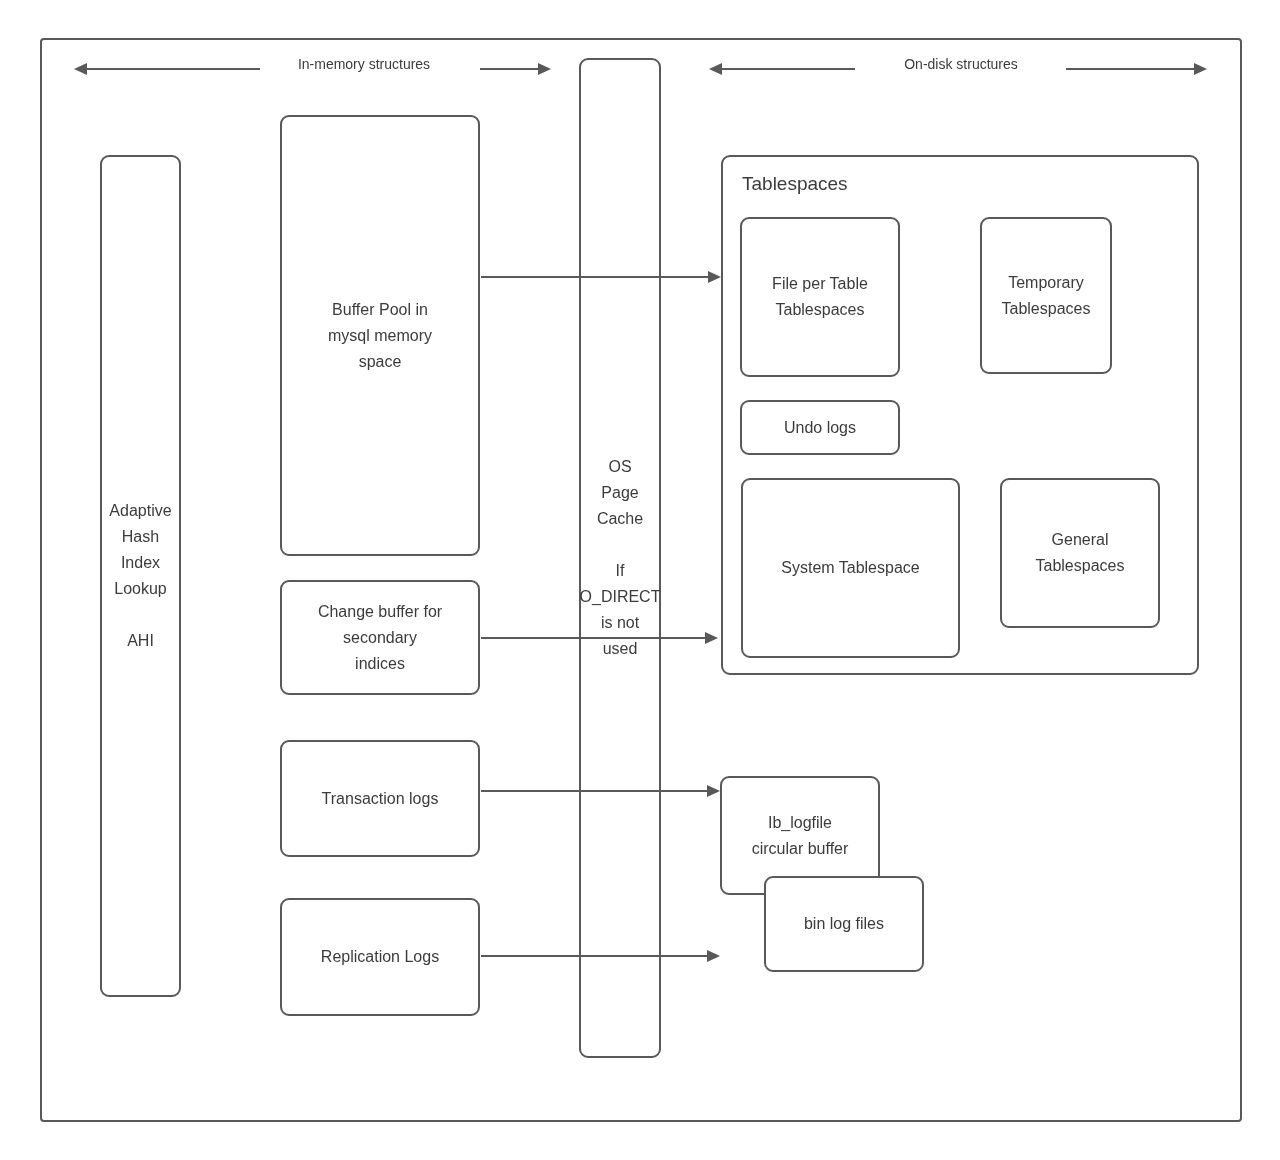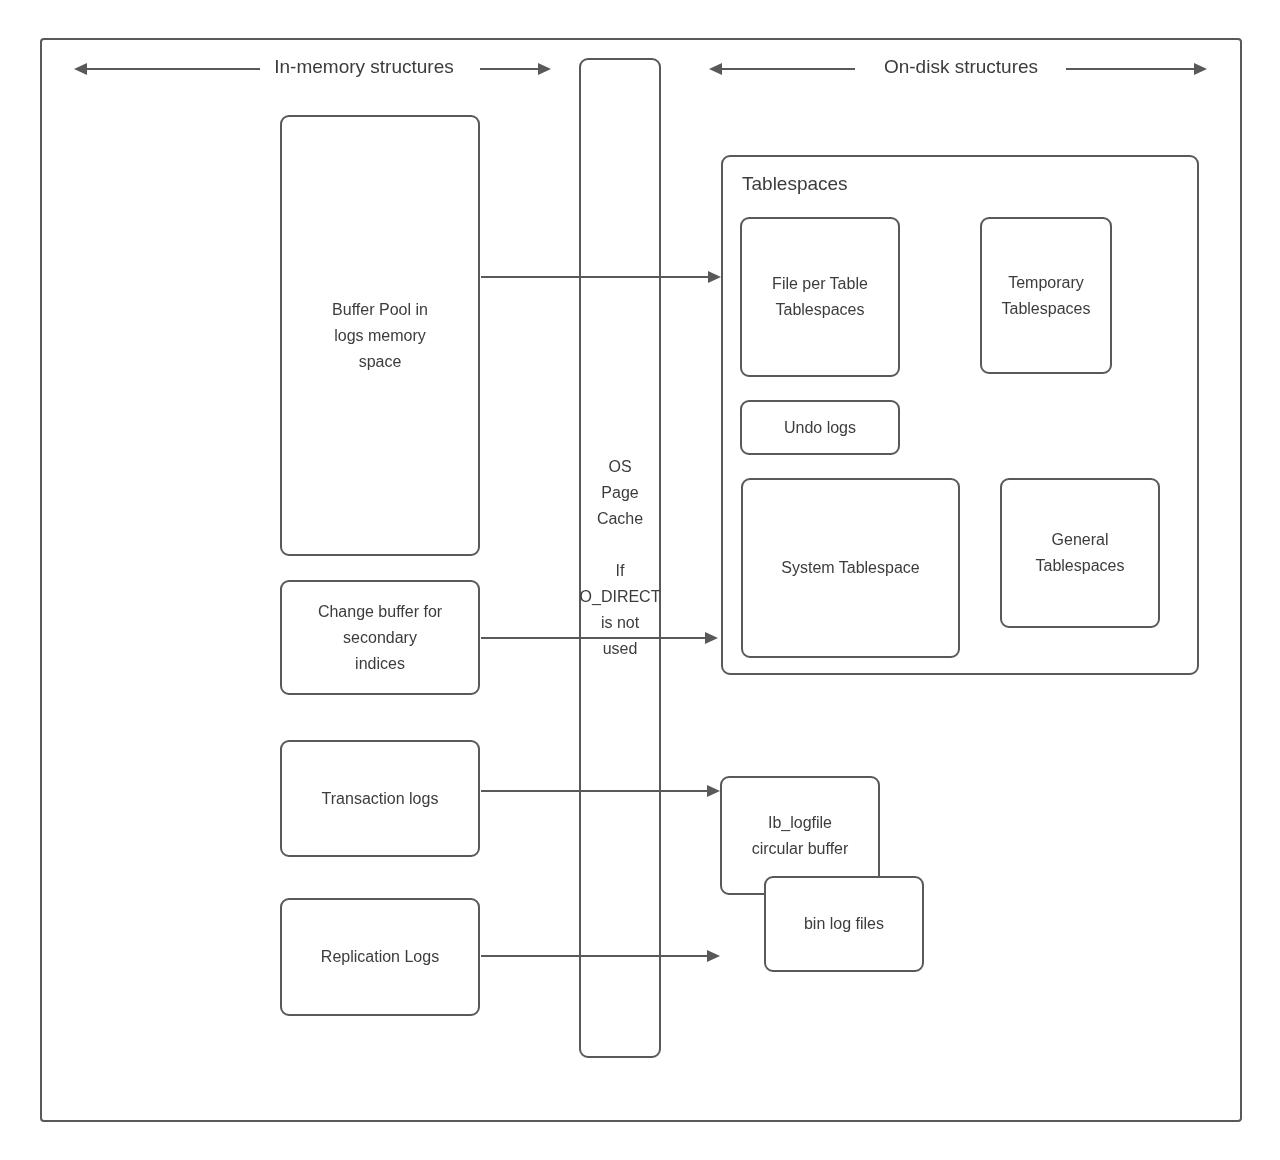--- a/index.html
+++ b/index.html
@@ -68,21 +68,21 @@
   .head-left{
     position:absolute;
     left:-1px;top:-1px;
     width:0;height:0;
     border-top:6px solid transparent;
     border-bottom:6px solid transparent;
     border-right:13px solid #595959;
   }
   .hdr-label{
     position:absolute;
-    font-size:19px;
+    font-size:14px;
     color:#3c3c3c;
     white-space:nowrap;
     transform:translateX(-50%);
   }
   .thin .shaft{height:2px;}
   .z-top{z-index:6;}
 </style>
 </head>
 <body>
 
@@ -103,24 +103,32 @@
   <div class="arrow thin" style="left:710px;top:64px;width:145px;">
     <div class="shaft" style="width:135px;left:10px;"></div>
     <div class="head-left"></div>
   </div>
   <div class="hdr-label" style="left:961px;top:56px;">On-disk structures</div>
   <div class="arrow thin" style="left:1066px;top:64px;width:140px;">
     <div class="shaft" style="width:128px;"></div>
     <div class="head-right"></div>
   </div>
 
+  <div class="box" style="left:100px;top:155px;width:81px;height:842px;">
+    <div class="label">Adaptive
+Hash
+Index
+Lookup
+
+AHI</div>
+  </div>
 
   <div class="box" style="left:280px;top:115px;width:200px;height:441px;">
     <div class="label">Buffer Pool in
-logs memory
+mysql memory
 space</div>
   </div>
 
   <div class="box" style="left:280px;top:580px;width:200px;height:115px;">
     <div class="label">Change buffer for
 secondary
 indices</div>
   </div>
 
   <div class="box" style="left:280px;top:740px;width:200px;height:117px;">

